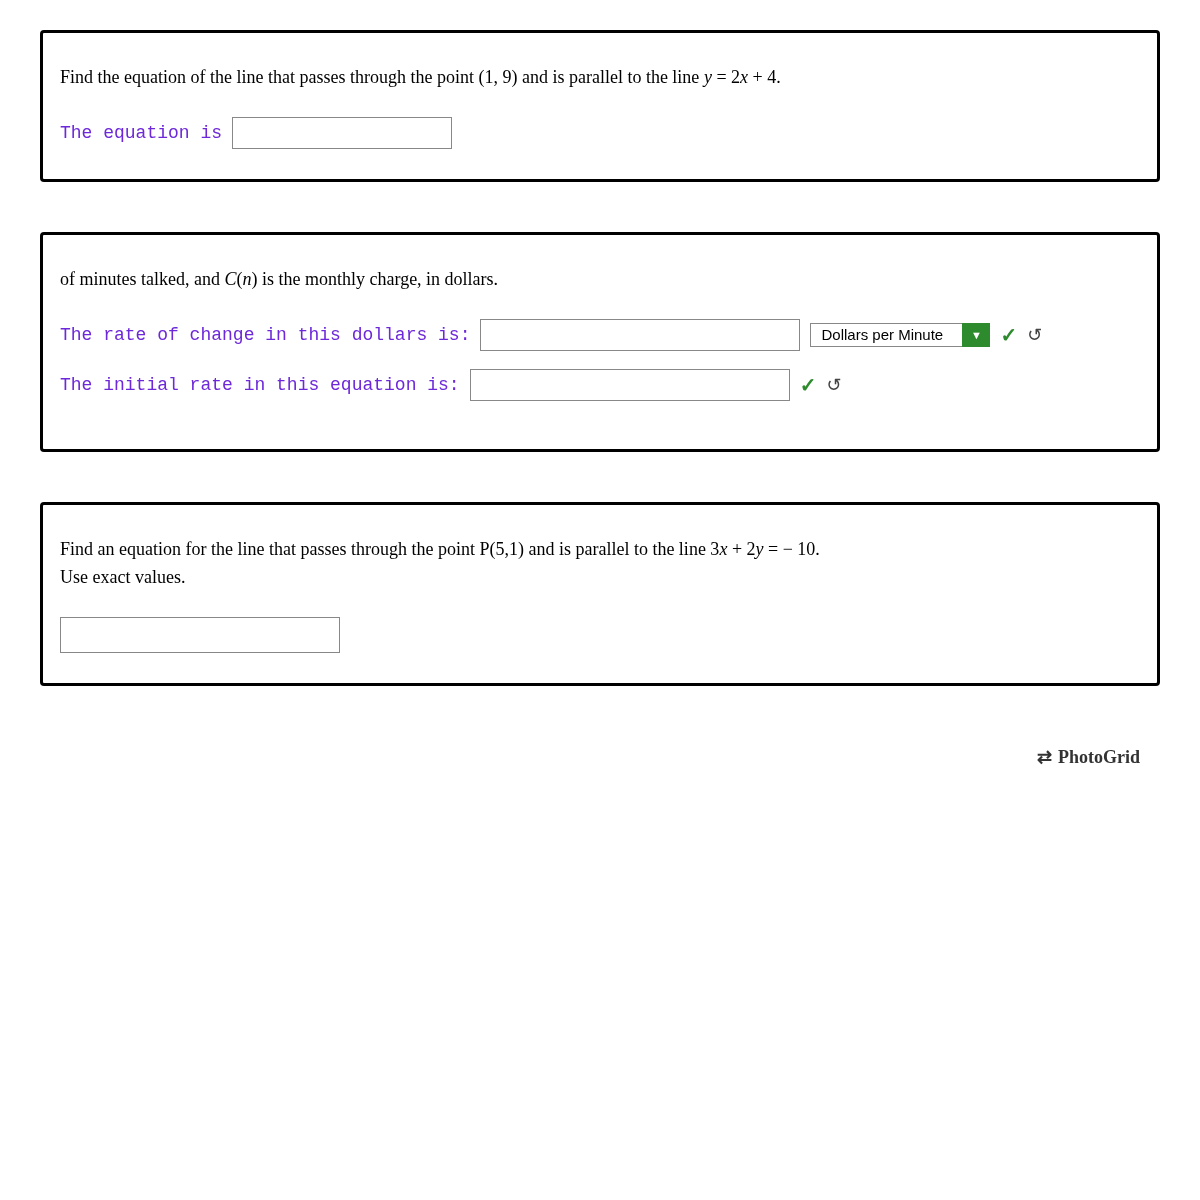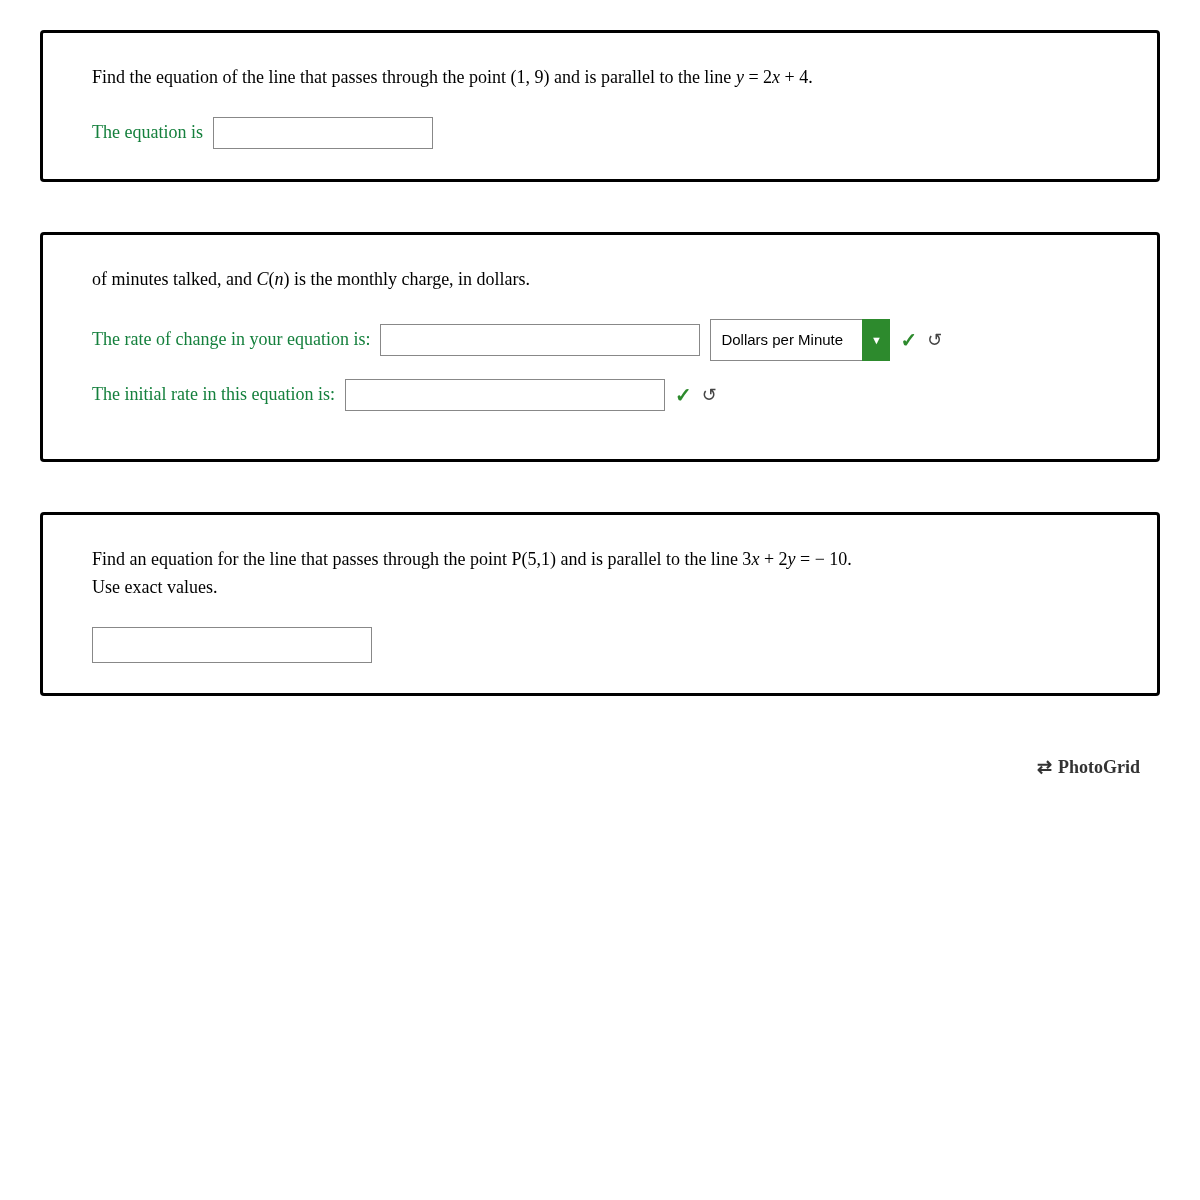--- a/index.html
+++ b/index.html
@@ -12,43 +12,44 @@
       background-color: #ffffff;
       font-family: 'Times New Roman', Times, serif;
       width: 1200px;
       min-height: 1200px;
       padding: 30px 40px;
     }
 
     .question-box {
       border: 3px solid #000000;
       border-radius: 4px;
-      padding: 30px 49px;
+      padding: 30px 17px;
       margin-bottom: 50px;
       background: #ffffff;
     }
 
     .question-text {
       font-size: 18px;
       line-height: 1.6;
       color: #000000;
       margin-bottom: 25px;
     }
 
     .answer-row {
       display: flex;
       align-items: center;
       gap: 10px;
       margin-top: 10px;
     }
 
     .answer-label {
       font-size: 18px;
-      color: #15803d;
+      color: #6d28d9;
       white-space: nowrap;
+      font-family: Liberation Mono, monospace;
     }
 
     .text-input {
       border: 1px solid #888888;
       height: 32px;
       width: 220px;
       font-size: 16px;
       padding: 2px 6px;
       background: #ffffff;
     }
@@ -75,21 +76,21 @@
       display: flex;
       align-items: center;
       position: relative;
     }
 
     .dropdown-select {
       appearance: none;
       -webkit-appearance: none;
       background-color: #ffffff;
       border: 1px solid #888888;
-      height: 42px;
+      height: 24px;
       padding: 0 30px 0 10px;
       font-size: 15px;
       cursor: pointer;
       min-width: 180px;
     }
 
     .dropdown-arrow {
       position: absolute;
       right: 0;
       top: 0;
@@ -160,21 +161,21 @@
     <input type="text" class="text-input" value="" style="">
   </div>
 </div>
 
 <div class="question-box">
   <div class="question-text">
     <p>of minutes talked, and <em>C</em>(<em>n</em>) is the monthly charge, in dollars.</p>
   </div>
 
   <div class="q2-row">
-    <span class="answer-label">The rate of change in your equation is:</span>
+    <span class="answer-label">The rate of change in this dollars is:</span>
     <input type="text" class="text-input-wide" value="" style="">
     <div class="dropdown-container">
       <select class="dropdown-select">
         <option>Dollars per Minute</option>
         <option>Dollars</option>
         <option>Minutes</option>
         <option>Minutes per Dollar</option>
       </select>
       <div class="dropdown-arrow"></div>
     </div>

